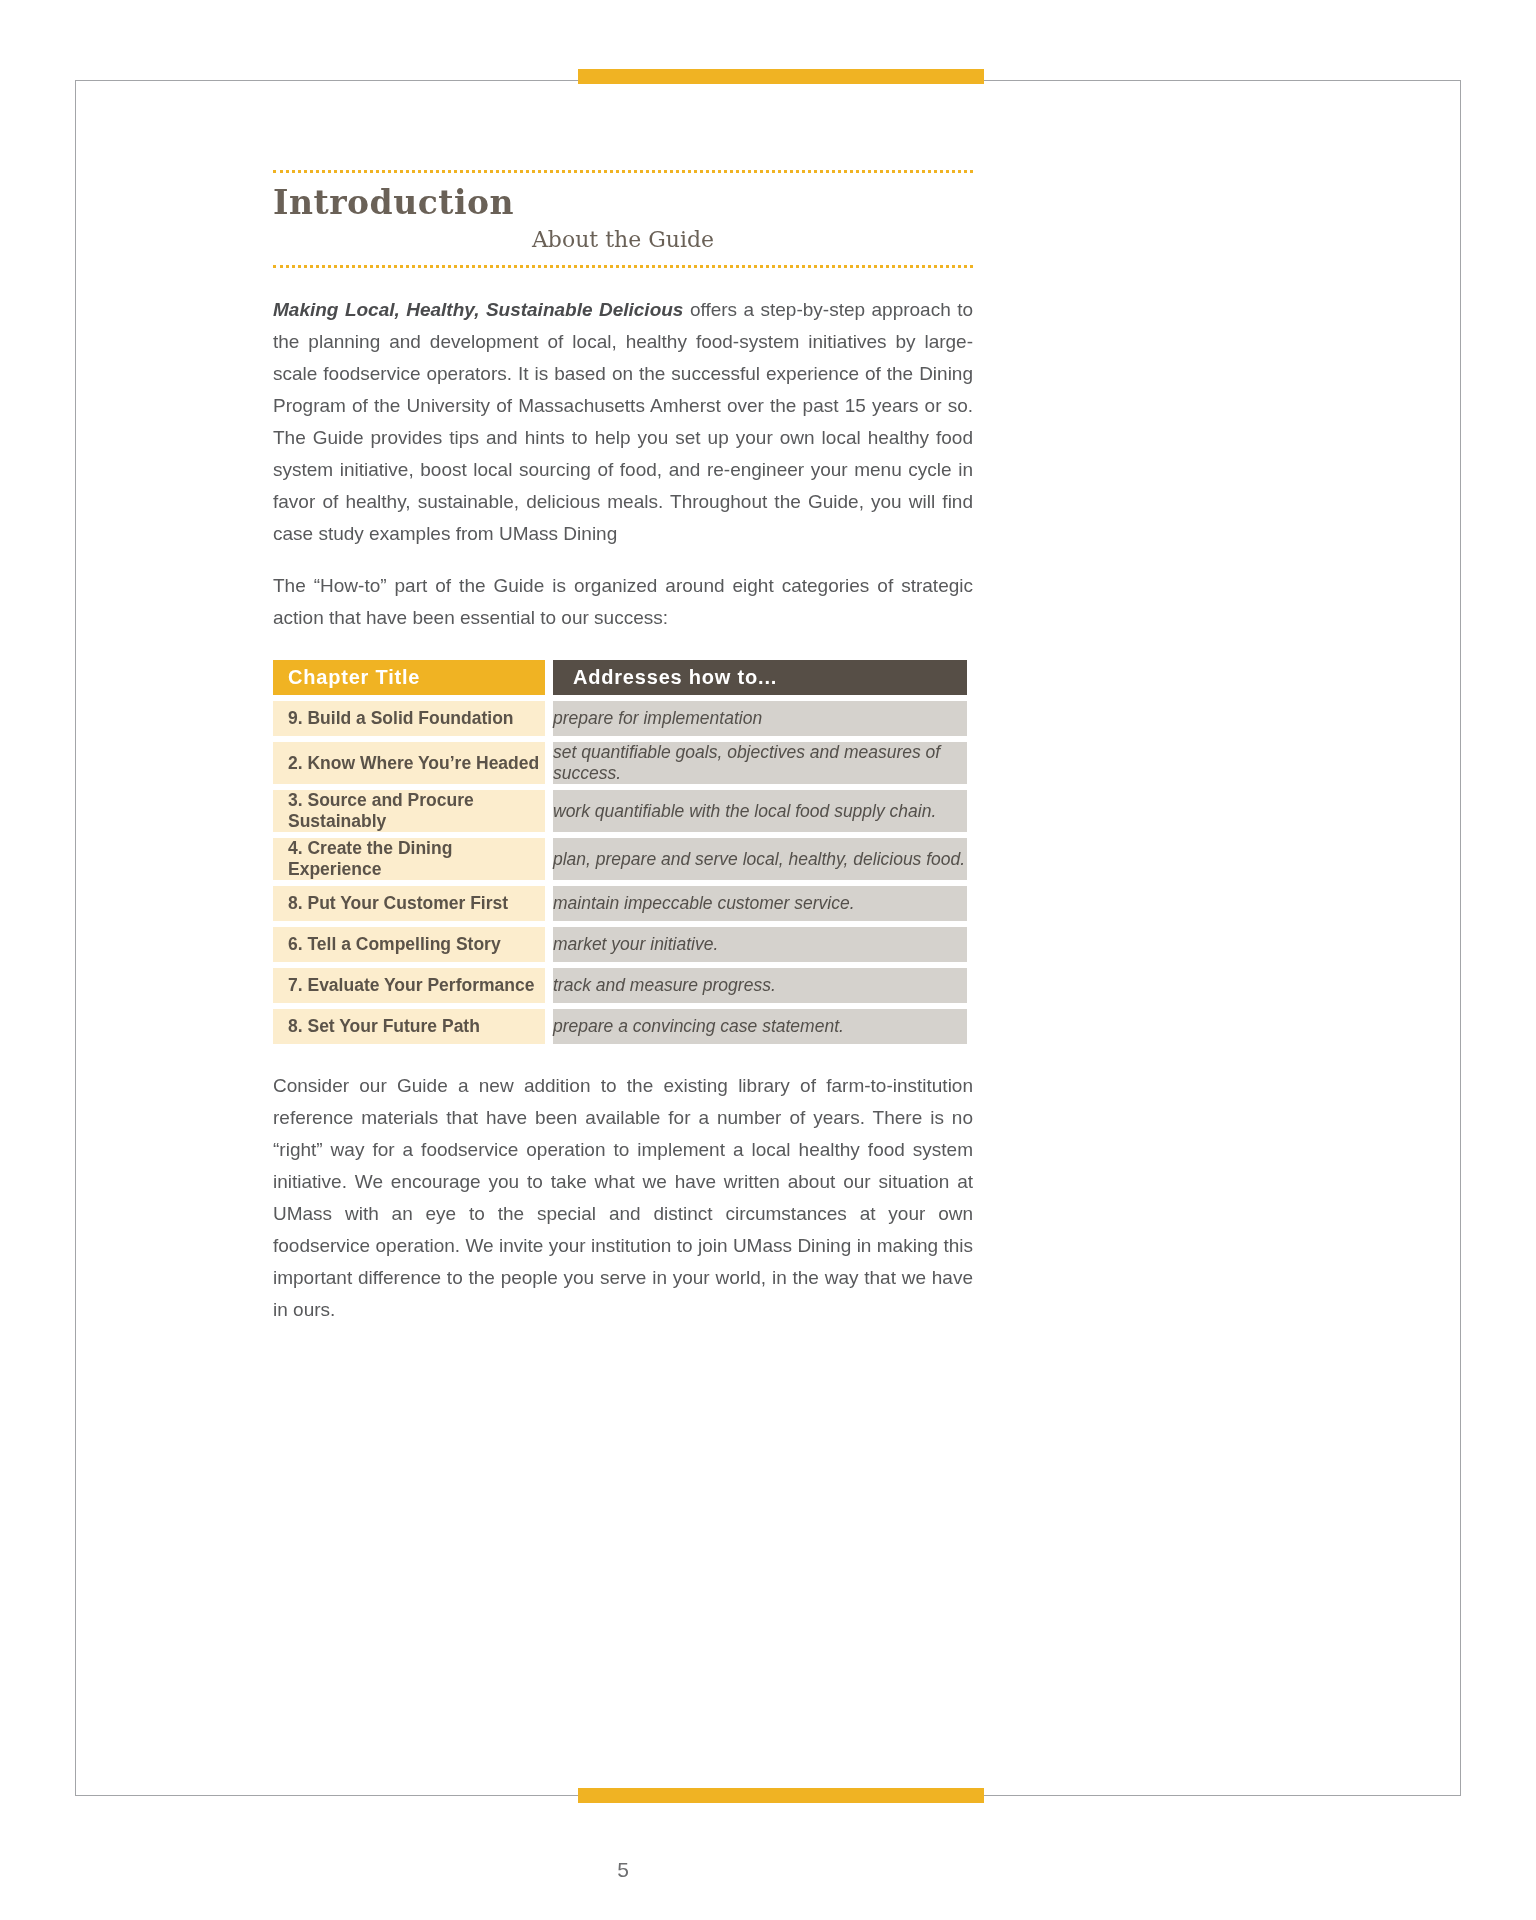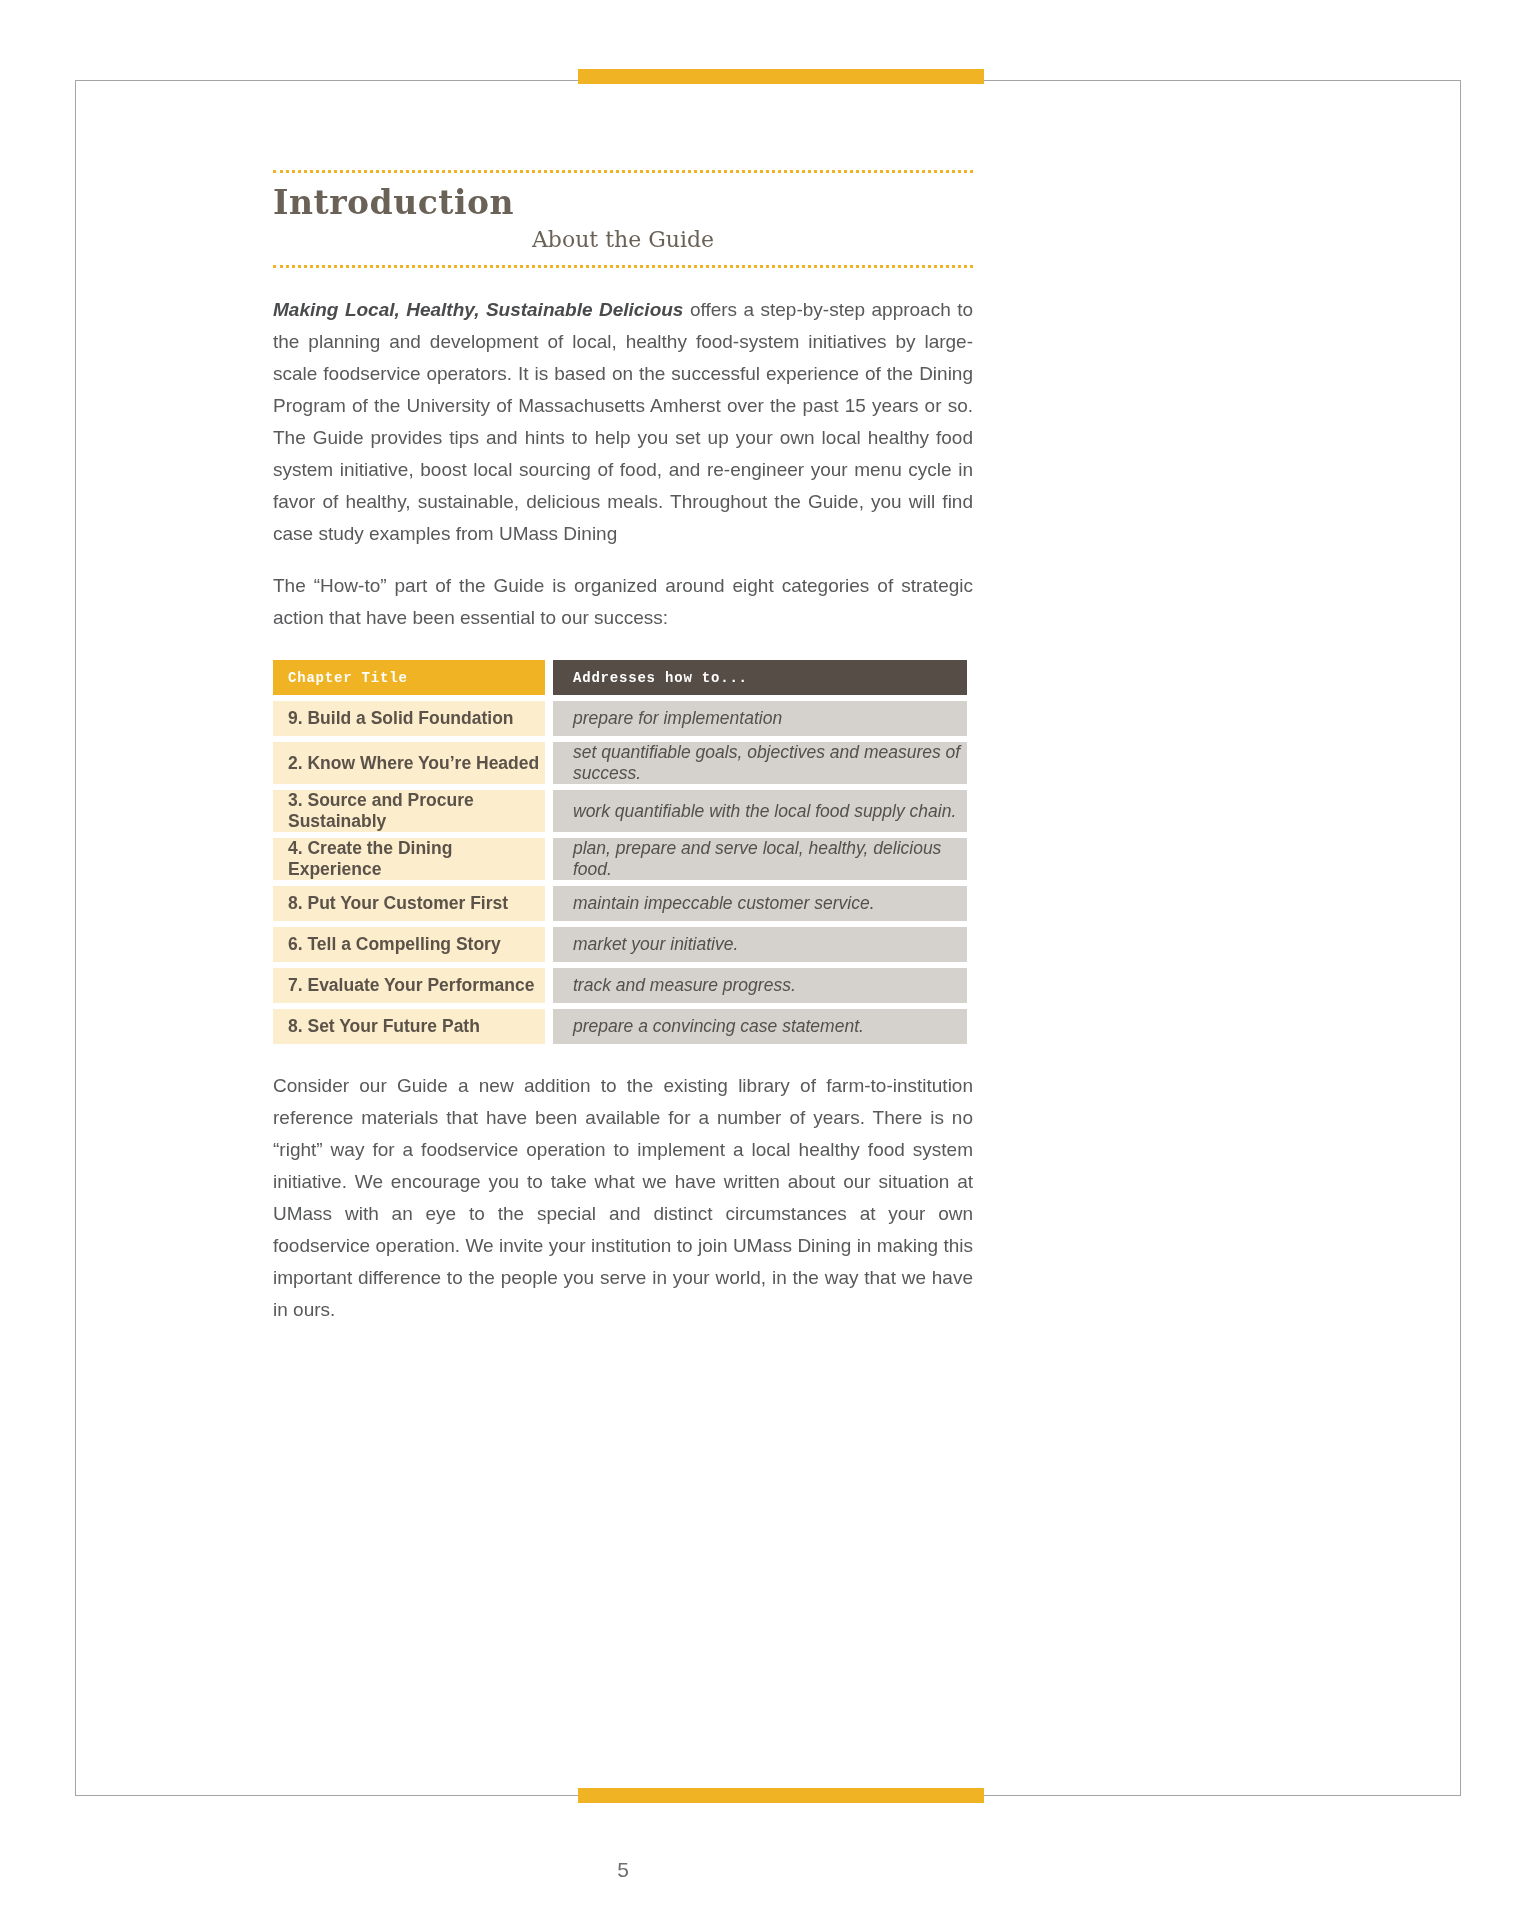--- a/index.html
+++ b/index.html
@@ -84,41 +84,40 @@
     margin-top: 26px;
     width: 696px;
   }
   .cell {
     min-height: 35px;
     display: flex;
     align-items: center;
   }
   .head-cell {
     color: #ffffff;
-    font-family: Liberation Mono, monospace;
-    font-size: 14px;
+    font-family: Liberation Sans, sans-serif;
+    font-size: 20px;
     font-weight: 600;
     letter-spacing: 0.8px;
     padding-left: 15px;
   }
   .head-chapter { background: #F0B323; }
   .head-how { background: #564E46; padding-left: 20px; }
   .cell-chapter {
     background: #FCEDCD;
     font-weight: 700;
     font-size: 17.5px;
     color: #5B5349;
     padding-left: 15px;
   }
   .cell-how {
     background: #D5D2CD;
     font-style: italic;
     font-size: 17.5px;
     color: #54504B;
-    padding-left: 20px;
   }
 
   .closing-par { margin-top: 26px; }
 
   .page-number {
     position: absolute;
     left: 273px; top: 1858px;
     width: 700px;
     text-align: center;
     font-size: 21px;

